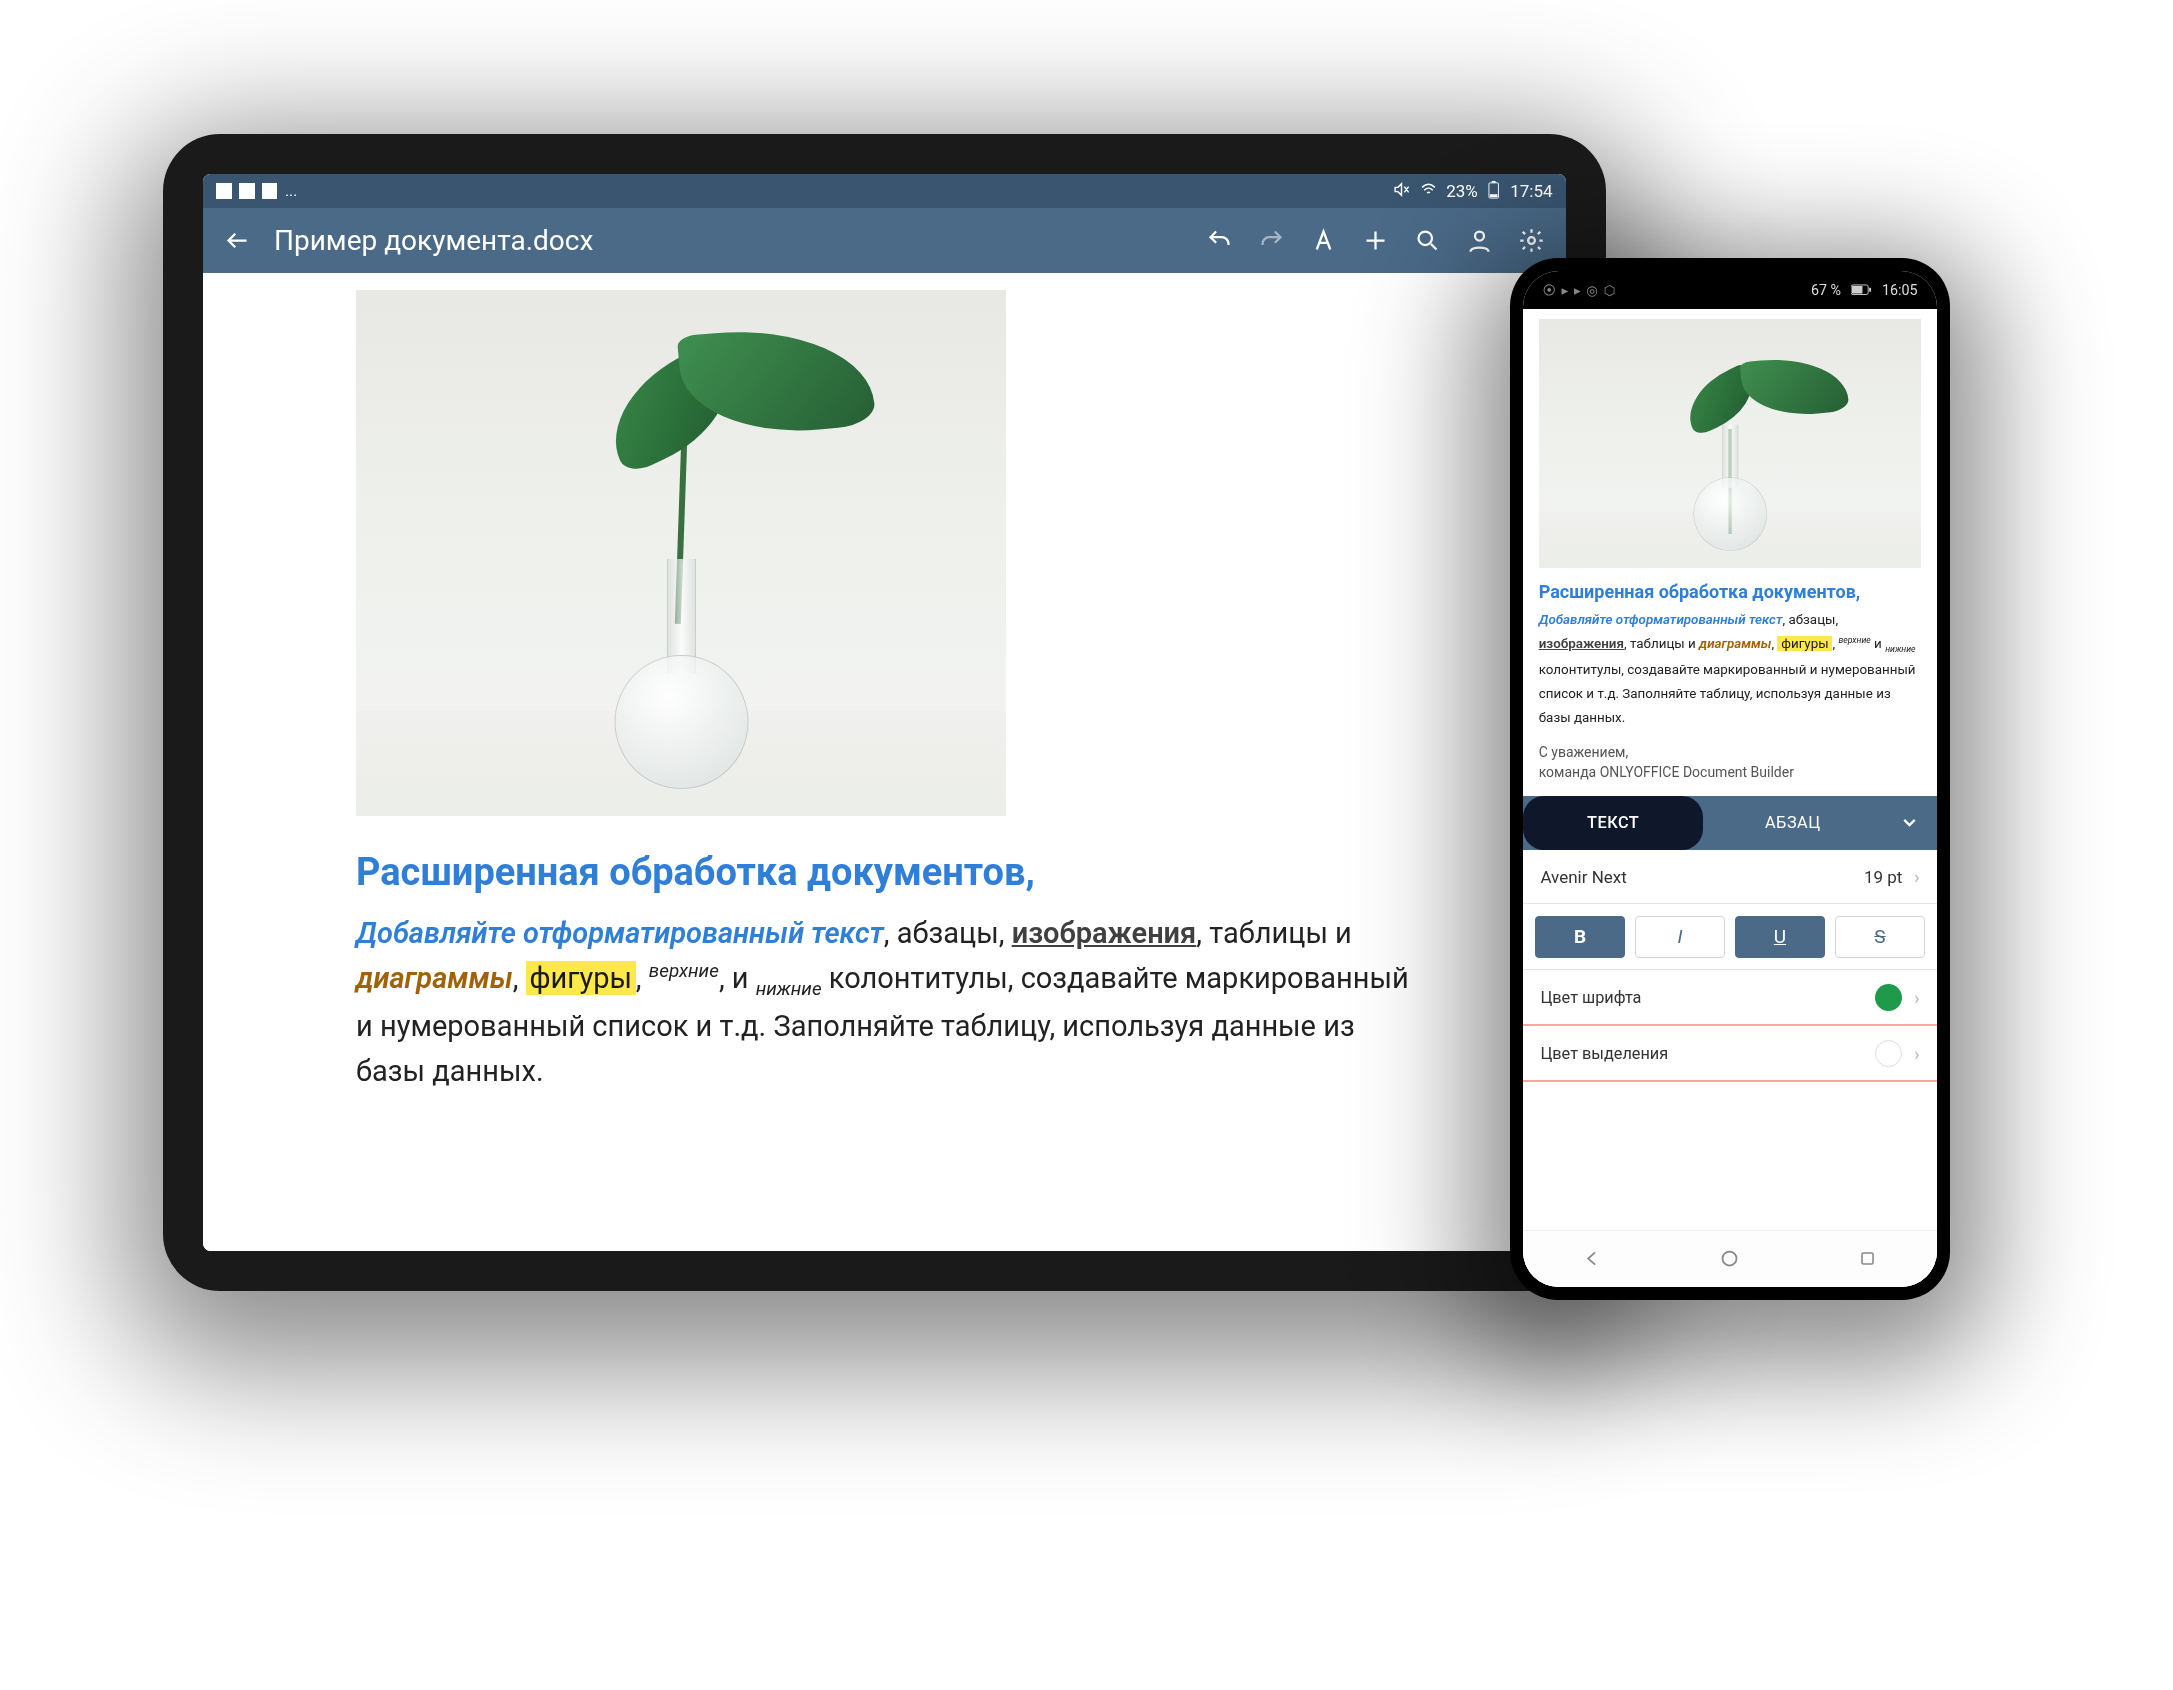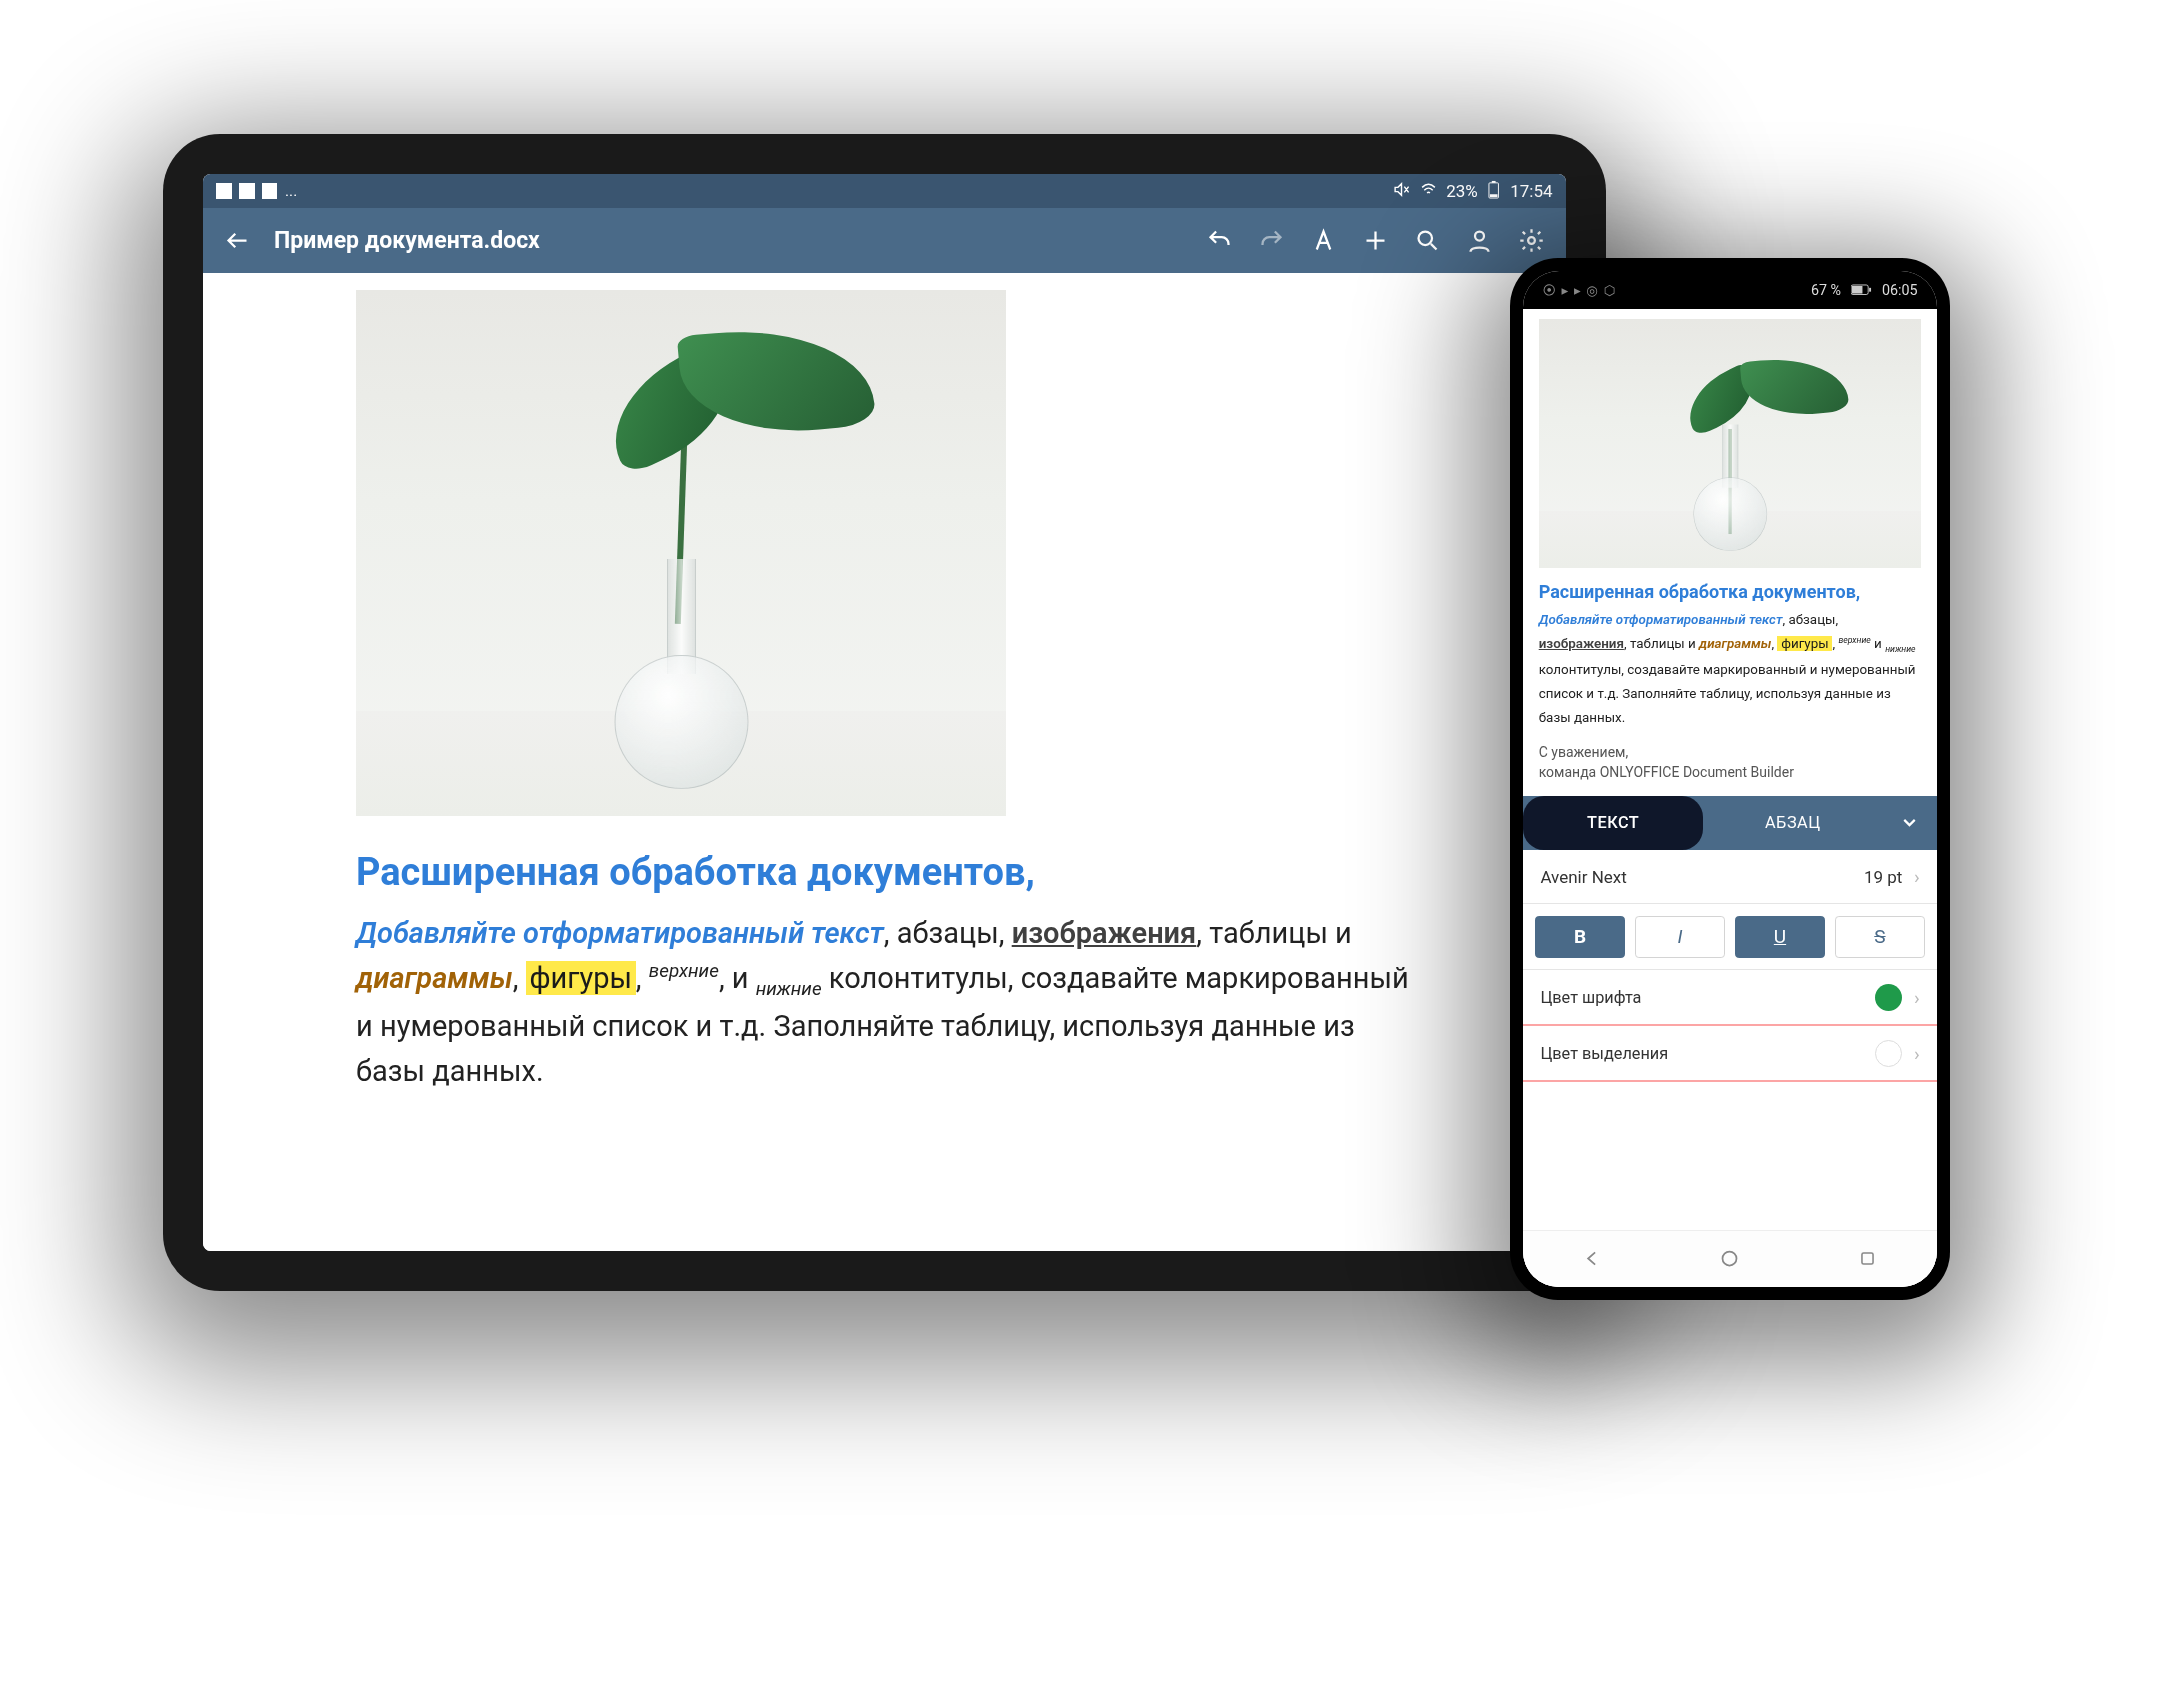--- a/index.html
+++ b/index.html
@@ -51,21 +51,21 @@
   
   .tablet-appbar {
     height: 65px;
     background: #4a6a88;
     color: #fff;
     display: flex;
     align-items: center;
     padding: 0 19px;
     gap: 21px;
   }
-  .tablet-appbar .title { font-size: 23px; flex: 1; font-weight: bold; }
+  .tablet-appbar .title { font-size: 28px; flex: 1; }
   .appbar-icon {
     width: 31px; height: 31px;
     display: flex; align-items: center; justify-content: center;
     cursor: pointer;
   }
   .appbar-icon svg { width: 27px; height: 27px; fill: none; stroke: #fff; stroke-width: 2; }
 
   
   .tablet-doc {
     flex: 1;
@@ -329,21 +329,21 @@
       </div>
       <div class="ps-right">
         <span>67 %</span>
         <span>
           <svg width="21" height="11.5" viewBox="0 0 22 12">
               <rect x="0" y="1" width="18" height="10" rx="2" stroke="#ccc" fill="none"></rect>
               <rect x="1" y="2" width="11" height="8" fill="#ccc"></rect>
               <rect x="19" y="4" width="2" height="4" fill="#ccc"></rect>
             </svg>
         </span>
-        <span>06:05</span>
+        <span>16:05</span>
       </div>
     </div>
 
     <div class="phone-doc">
       <div class="phone-image">
         <div class="shelf"></div>
         <div class="stem"></div>
         <div class="leaf leaf1"></div>
         <div class="leaf leaf2"></div>
         <div class="vase">

